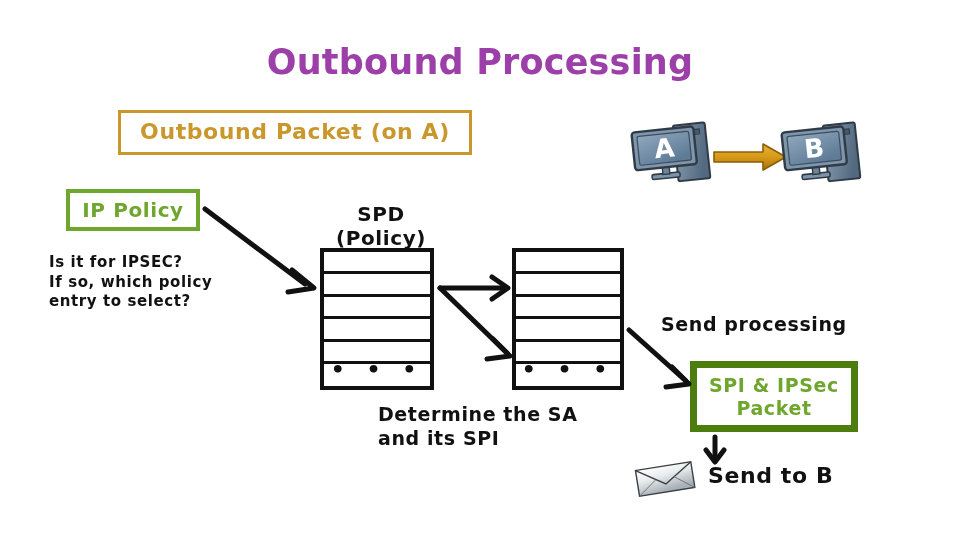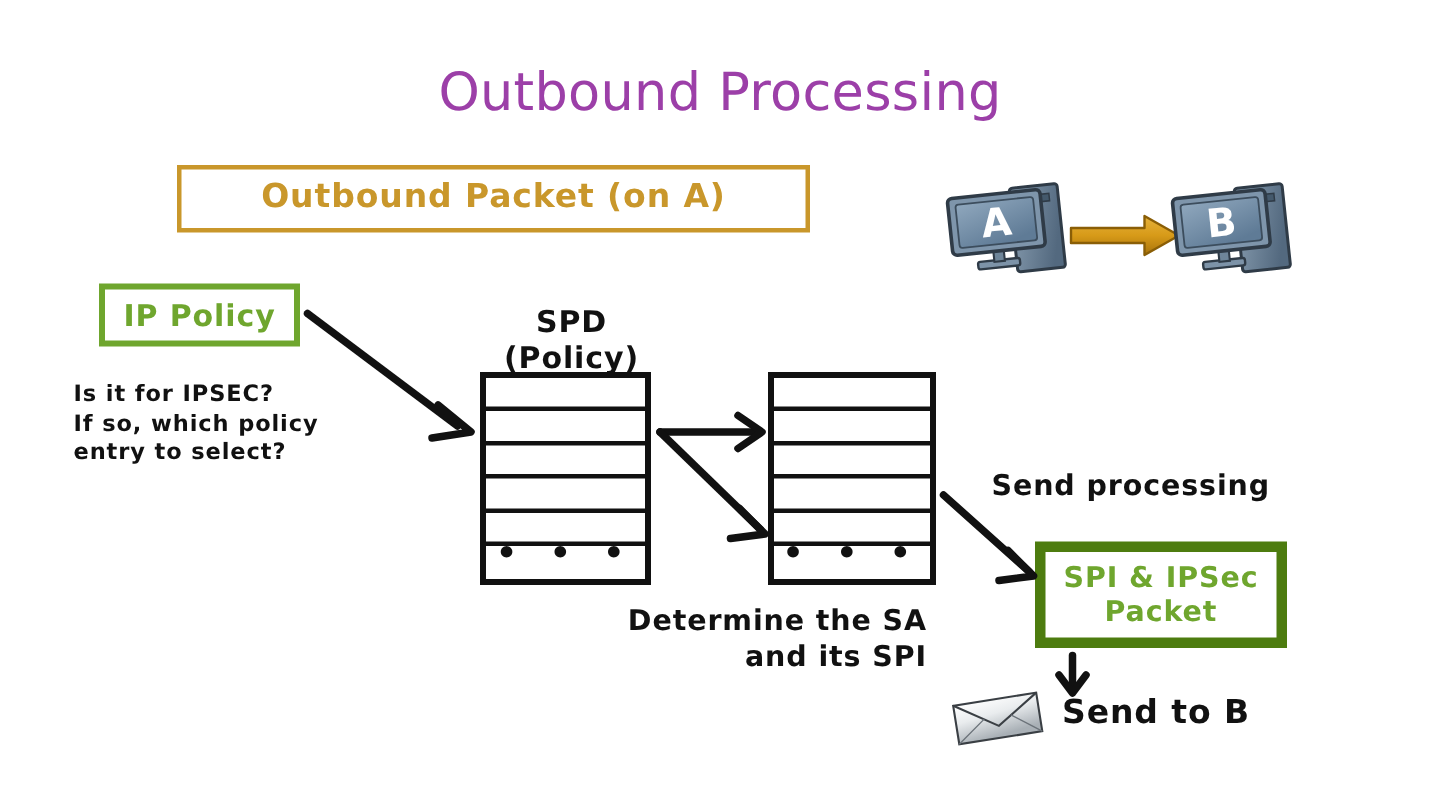--- a/index.html
+++ b/index.html
@@ -18,21 +18,21 @@
 
   
   #slide-title {
     position: absolute;
     left: 0;
     top: 42px;
     width: 960px;
     text-align: center;
     font-family: "DejaVu Sans", sans-serif;
     font-size: 35px;
-    font-weight: normal;
+    font-weight: bold;
     color: #9C3FA8;
     letter-spacing: 0.2px;
   }
 
   
   .hand {
     font-family: "DejaVu Sans", sans-serif;
     font-weight: bold;
     color: #111111;
     letter-spacing: 0.6px;
@@ -46,21 +46,21 @@
     box-sizing: border-box;
     display: flex;
     align-items: center;
     justify-content: center;
     text-align: center;
   }
 
   #outbound-packet-box {
     left: 118px;
     top: 110px;
-    width: 422px;
+    width: 354px;
     height: 45px;
     border: 3px solid #C9972B;
     color: #C9972B;
     font-size: 22px;
   }
 
   #ip-packet-box {
     left: 66px;
     top: 189px;
     width: 134px;
@@ -113,21 +113,20 @@
     font-size: 20px;
     line-height: 1.18;
   }
 
   #determine-text {
     left: 378px;
     top: 402px;
     width: 240px;
     font-size: 19px;
     line-height: 1.28;
-    text-align: right;
   }
 
   #ipsec-processing-text {
     left: 661px;
     top: 313px;
     width: 200px;
     font-size: 19px;
   }
 
   #send-to-b-text {

